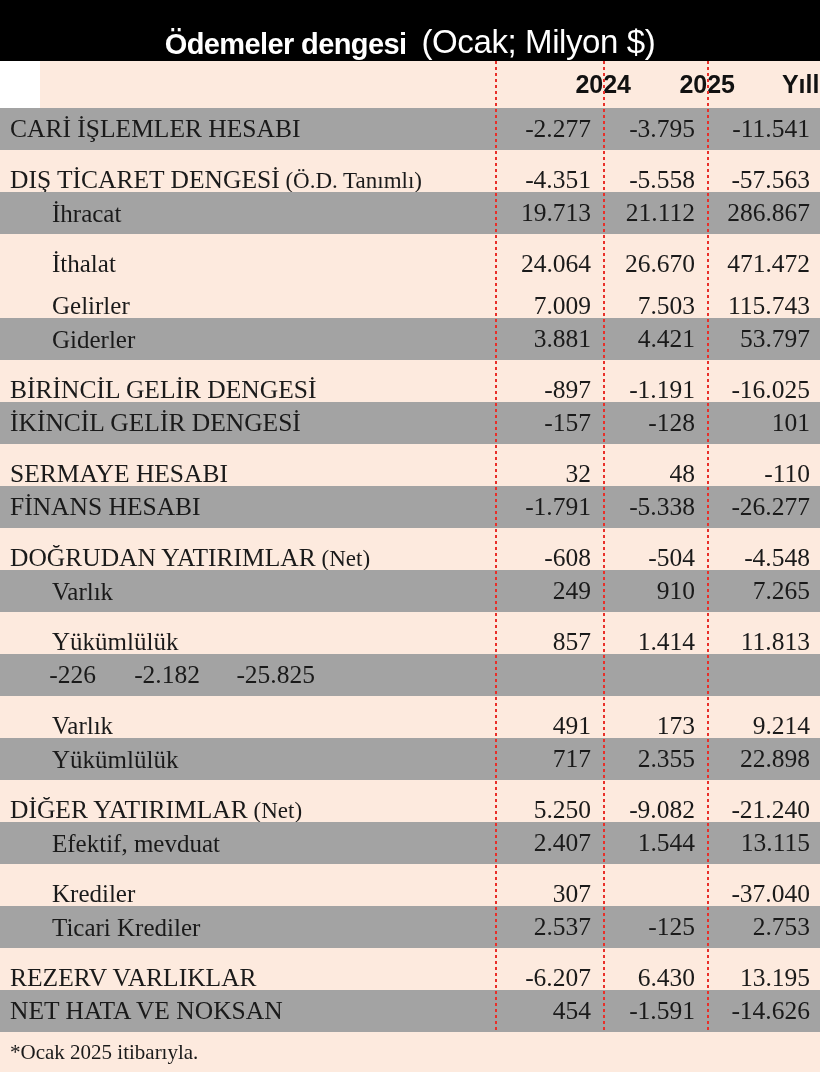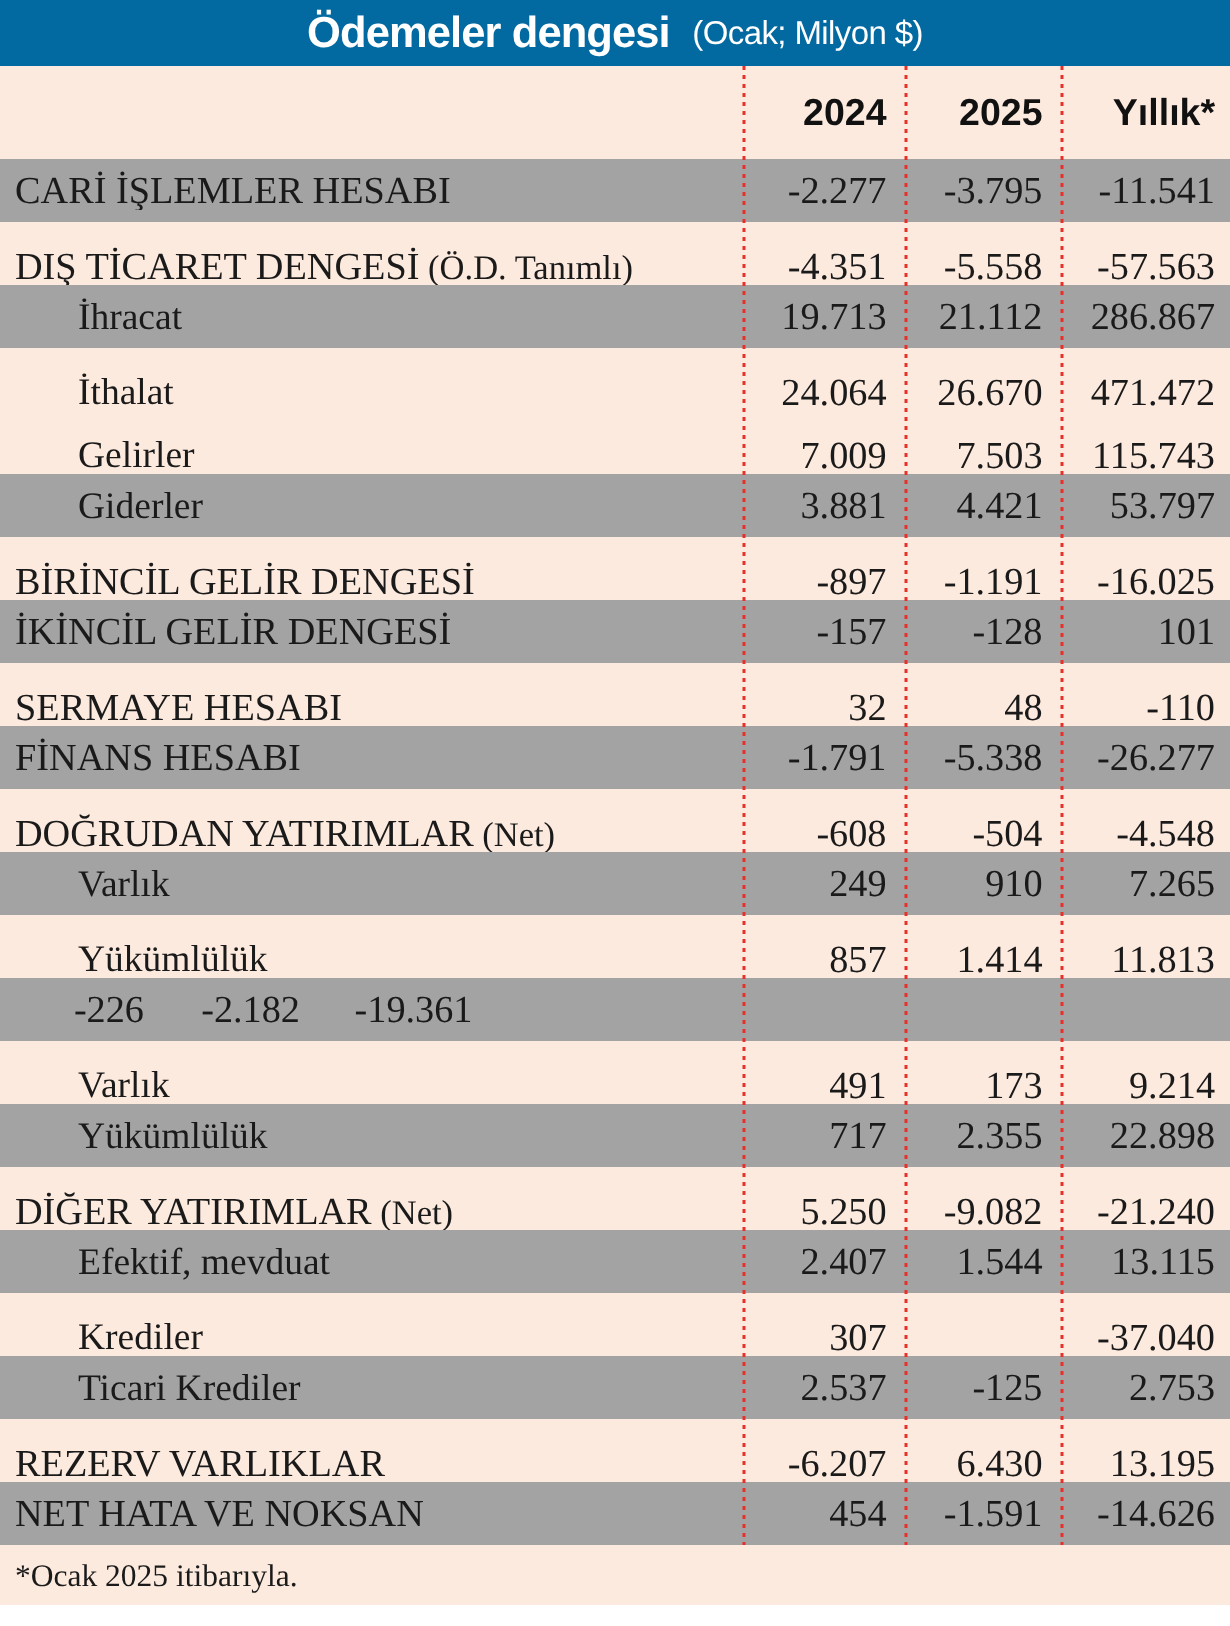--- a/index.html
+++ b/index.html
@@ -12,39 +12,39 @@
   #sheet {
     position: relative;
     width: 820px;
     height: 1084px;
     overflow: hidden;
     background: #ffffff;
   }
 
   
   .banner {
-    height: 44px;
-    background: #0369a1;
+    height: 61px;
+    background: #000000;
     display: flex;
-    align-items: center;
+    align-items: flex-end;
     justify-content: center;
     white-space: nowrap;
     overflow: hidden;
   }
   .banner-main {
     font-family: "Liberation Sans", "DejaVu Sans", sans-serif;
     font-weight: bold;
     font-size: 29px;
     color: #ffffff;
     letter-spacing: -0.6px;
   }
   .banner-sub {
     font-family: "Liberation Sans", "DejaVu Sans", sans-serif;
     font-weight: normal;
-    font-size: 22px;
+    font-size: 33px;
     color: #ffffff;
     letter-spacing: -0.4px;
     margin-left: 15px;
   }
 
   
   .table {
     position: relative;
     width: 820px;
   }
@@ -74,21 +74,22 @@
     align-items: center;
     height: 42px;
     position: relative;
     overflow: hidden;
   }
   .row.alt-gray  { background: #a3a3a3; }
   .row.alt-peach { background: #fdeade; align-items: flex-end; }
 
   .row.header-row {
     background: #fdeade;
-    height: 62px;
+    height: 47px;
+    margin-left: 40px;
   }
 
   .cell-label {
     flex: 0 0 495px;
     width: 495px;
     padding-left: 10px;
     font-size: 25.5px;
     color: #1a1a1a;
     white-space: nowrap;
     overflow: hidden;
@@ -228,21 +229,21 @@
         </div>
         <div class="row alt-peach">
           <div class="cell-label indent">Yükümlülük</div>
           <div class="cell-num c2024">857</div>
           <div class="cell-num c2025">1.414</div>
           <div class="cell-num cyil">11.813</div>
         </div>
         <div class="row alt-gray">
           <div class="cell-num c2024">-226</div>
           <div class="cell-num c2025">-2.182</div>
-          <div class="cell-num cyil">-19.361</div>
+          <div class="cell-num cyil">-25.825</div>
         </div>
         <div class="row alt-peach">
           <div class="cell-label indent">Varlık</div>
           <div class="cell-num c2024">491</div>
           <div class="cell-num c2025">173</div>
           <div class="cell-num cyil">9.214</div>
         </div>
         <div class="row alt-gray">
           <div class="cell-label indent">Yükümlülük</div>
           <div class="cell-num c2024">717</div>

